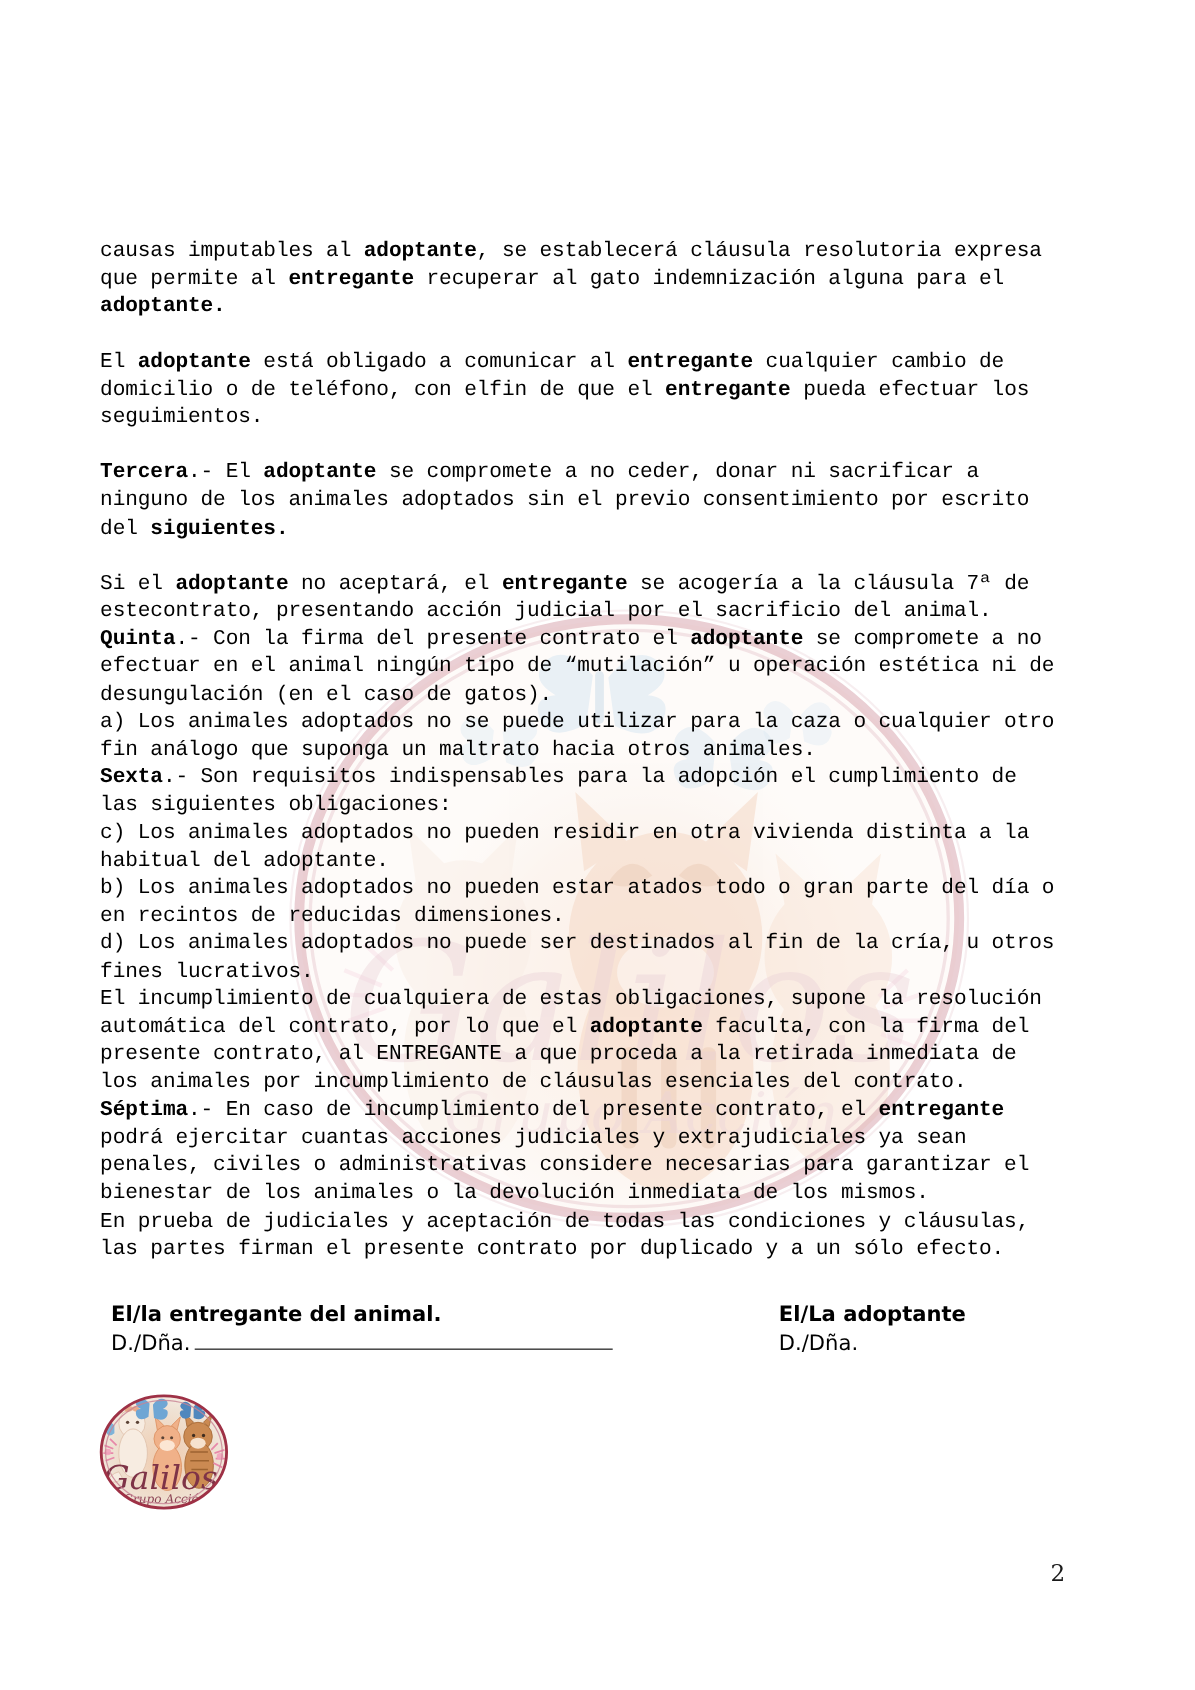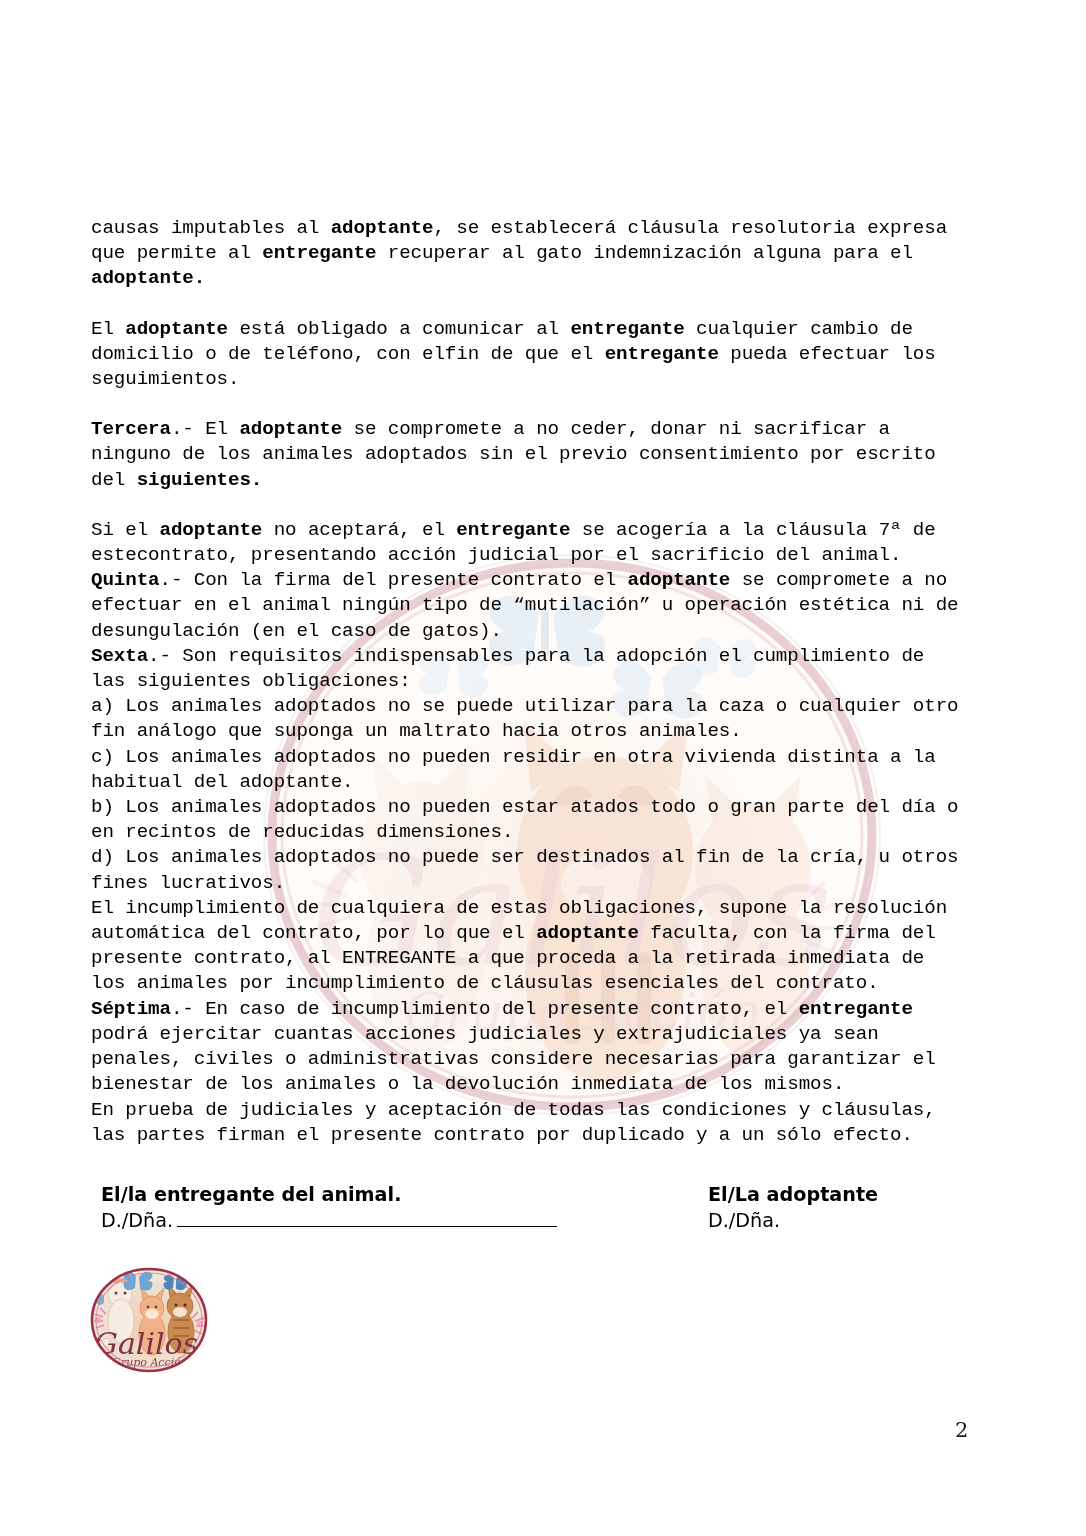--- a/index.html
+++ b/index.html
@@ -206,22 +206,22 @@
       <ellipse cx="319" cy="283" rx="308" ry="280" fill="none" stroke="#e9cdd3" stroke-width="2" opacity="0.35"></ellipse>
     </svg>
   </div>
 
   <div class="body-text" id="bodyText">
       <p><span>causas imputables al </span><b>adoptante</b><span>, se establecerá cláusula resolutoria expresa que permite al </span><b>entregante</b><span> recuperar al gato indemnización alguna para el </span><b>adoptante.</b></p>
       <p class="gap"><span>El </span><b>adoptante</b><span> está obligado a comunicar al </span><b>entregante</b><span> cualquier cambio de domicilio o de teléfono, con elfin de que el </span><b>entregante</b><span> pueda efectuar los seguimientos.</span></p>
       <p class="gap"><b>Tercera</b><span>.- El </span><b>adoptante</b><span> se compromete a no ceder, donar ni sacrificar a ninguno de los animales adoptados sin el previo consentimiento por escrito del </span><b>siguientes.</b></p>
       <p class="gap"><span>Si el </span><b>adoptante</b><span> no aceptará, el </span><b>entregante</b><span> se acogería a la cláusula 7ª de estecontrato, presentando acción judicial por el sacrificio del animal.</span></p>
       <p><b>Quinta</b><span>.- Con la firma del presente contrato el </span><b>adoptante</b><span> se compromete a no efectuar en el animal ningún tipo de “mutilación” u operación estética ni de desungulación (en el caso de gatos).</span></p>
+      <p><span>a) Los animales adoptados no se puede utilizar para la caza o cualquier otro fin análogo que suponga un maltrato hacia otros animales.</span></p>
       <p><b>Sexta</b><span>.- Son requisitos indispensables para la adopción el cumplimiento de las siguientes obligaciones:</span></p>
-      <p><span>a) Los animales adoptados no se puede utilizar para la caza o cualquier otro fin análogo que suponga un maltrato hacia otros animales.</span></p>
       <p><span>c) Los animales adoptados no pueden residir en otra vivienda distinta a la habitual del adoptante.</span></p>
       <p><span>b) Los animales adoptados no pueden estar atados todo o gran parte del día o en recintos de reducidas dimensiones.</span></p>
       <p><span>d) Los animales adoptados no puede ser destinados al fin de la cría, u otros fines lucrativos.</span></p>
       <p><span>El incumplimiento de cualquiera de estas obligaciones, supone la resolución automática del contrato, por lo que el </span><b>adoptante</b><span> faculta, con la firma del presente contrato, al ENTREGANTE a que proceda a la retirada inmediata de los animales por incumplimiento de cláusulas esenciales del contrato.</span></p>
       <p><b>Séptima</b><span>.- En caso de incumplimiento del presente contrato, el </span><b>entregante</b><span> podrá ejercitar cuantas acciones judiciales y extrajudiciales ya sean penales, civiles o administrativas considere necesarias para garantizar el bienestar de los animales o la devolución inmediata de los mismos.</span></p>
       <p><span>En prueba de judiciales y aceptación de todas las condiciones y cláusulas, las partes firman el presente contrato por duplicado y a un sólo efecto.</span></p>
     </div>
 
 
   <div class="sig-block">

